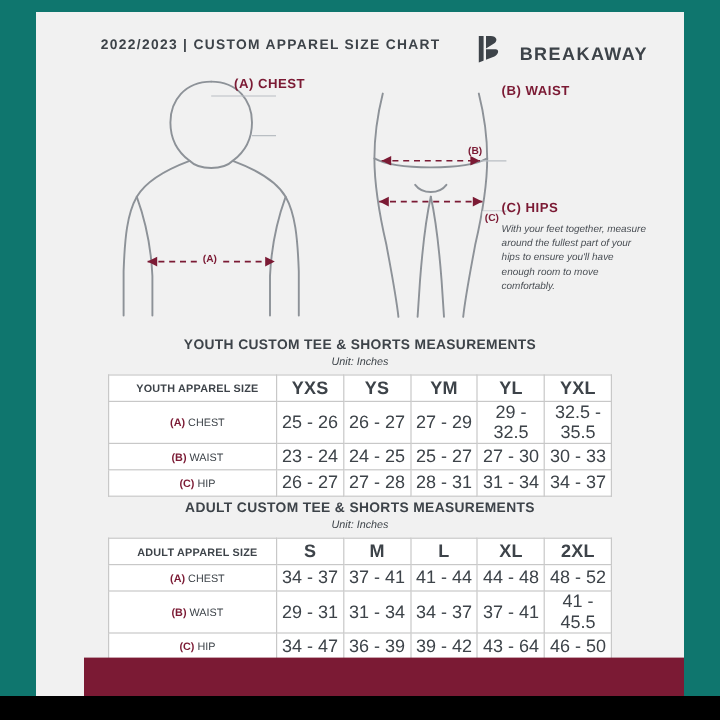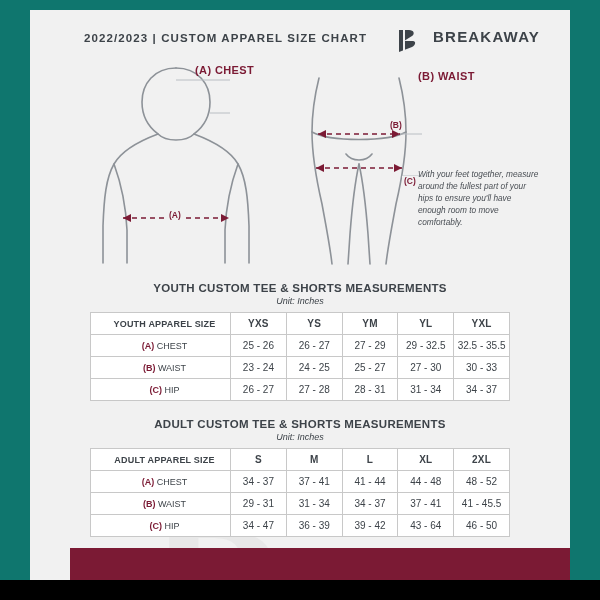--- a/index.html
+++ b/index.html
@@ -68,21 +68,21 @@
     font-weight: bold;
     letter-spacing: 1.1px;
     color: #3d4349;
     white-space: nowrap;
   }
   .brand {
     position: absolute;
     right: 30px;
     top: 6px;
     display: flex;
-    align-items: flex-start;
+    align-items: flex-end;
     gap: 16px;
   }
   .brand-mark {
     width: 22px;
     height: 26px;
     position: relative;
   }
   .brand-name {
     font-size: 15px;
     font-weight: bold;
@@ -154,21 +154,21 @@
   }
   table {
     width: 420px;
     border-collapse: collapse;
     background: #ffffff;
     table-layout: fixed;
   }
   th, td {
     border: 1px solid #c8c8c8;
     height: 21px;
-    font-size: 10px;
+    font-size: 15px;
     color: #3d4349;
     text-align: center;
     padding: 0;
   }
   th.rowhead, td.rowhead {
     text-align: center;
     padding-left: 8px;
     font-size: 9px;
   }
   th {
@@ -273,20 +273,21 @@
 
       <div class="ann ann-chest">
         <div class="ann-title">(A) CHEST</div>
       </div>
 
       <div class="ann ann-waist">
         <div class="ann-title">(B) WAIST</div>
       </div>
 
       <div class="ann ann-hips">
+        <div class="ann-title">(C) HIPS</div>
         <div class="ann-body">With your feet together, measure around the fullest part of your hips to ensure you'll have enough room to move comfortably.</div>
       </div>
     </div>
 
     <div class="section sec-youth">
       <div class="sec-title">YOUTH CUSTOM TEE &amp; SHORTS MEASUREMENTS</div>
       <div class="sec-sub">Unit: Inches</div>
       <table>
         <colgroup>
             <col class="label">

